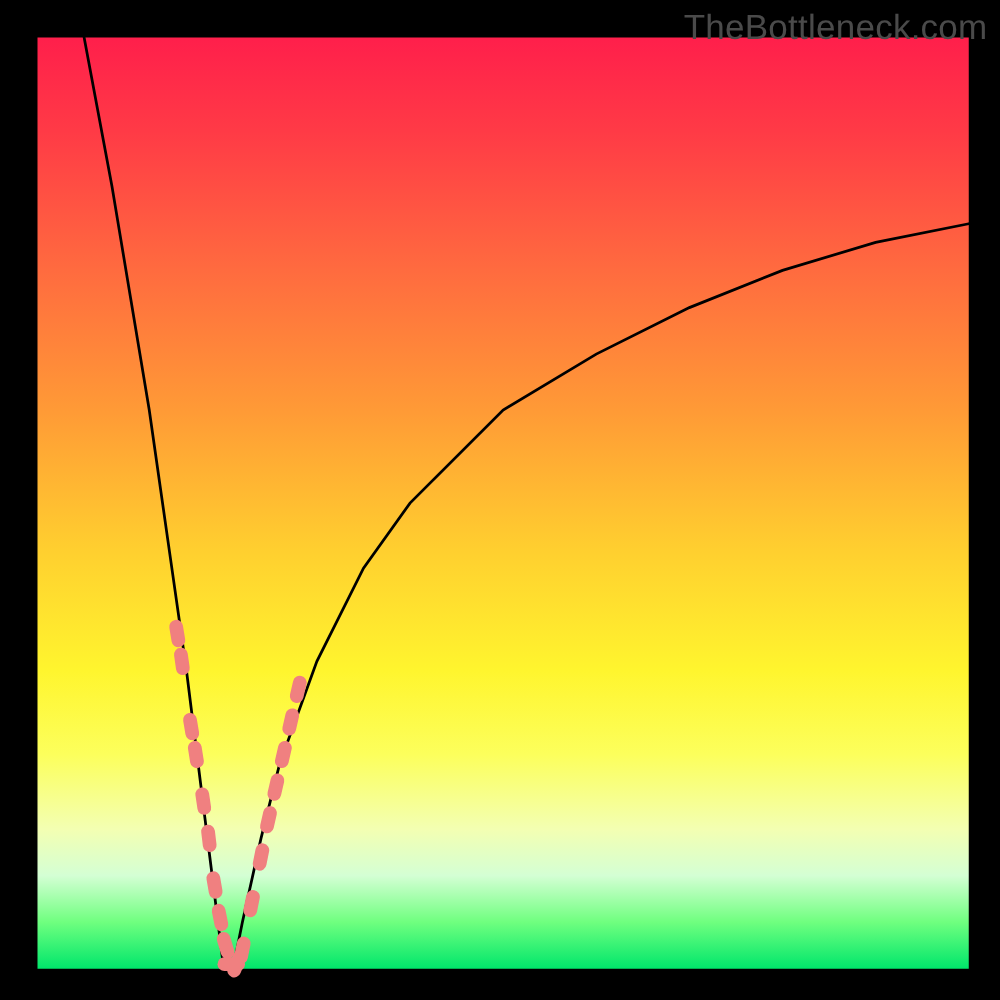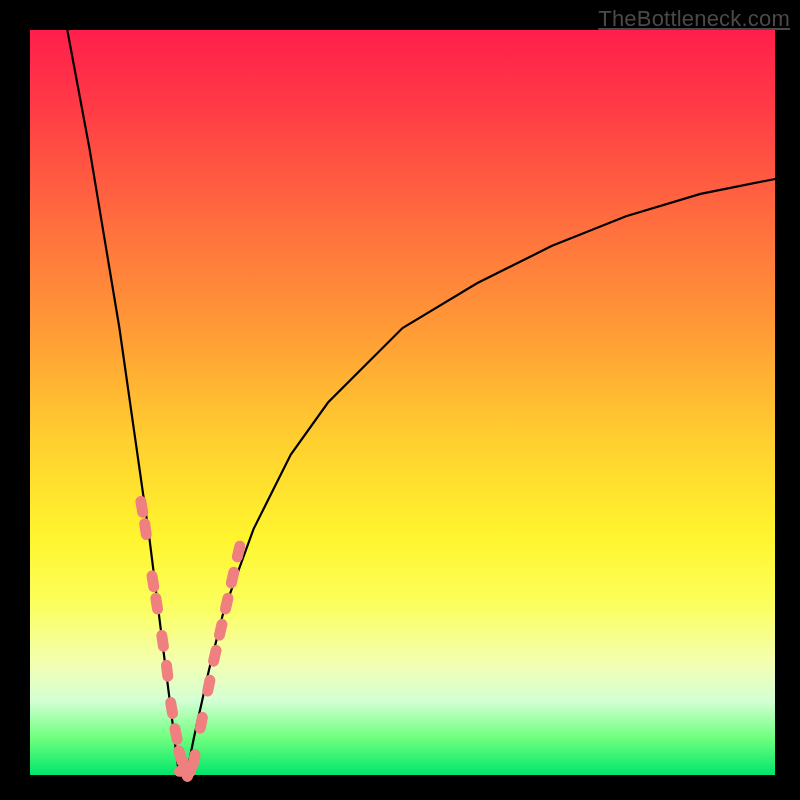--- a/index.html
+++ b/index.html
@@ -37,25 +37,24 @@
       #d4ffd4 90%,
       #6fff7f 95%,
       #00e66b 100%
     );
   }
   .watermark {
     position: absolute;
     top: 6px;
     right: 10px;
     color: #4a4a4a;
-    font-size: 22px;
+    font-size: 28px;
     font-weight: 500;
     letter-spacing: 0.2px;
     z-index: 5;
-    text-decoration: underline;
   }
   svg.curve {
     position: absolute;
     left: 0;
     top: 0;
     width: 745px;
     height: 745px;
     overflow: visible;
   }
   .curve-path {

